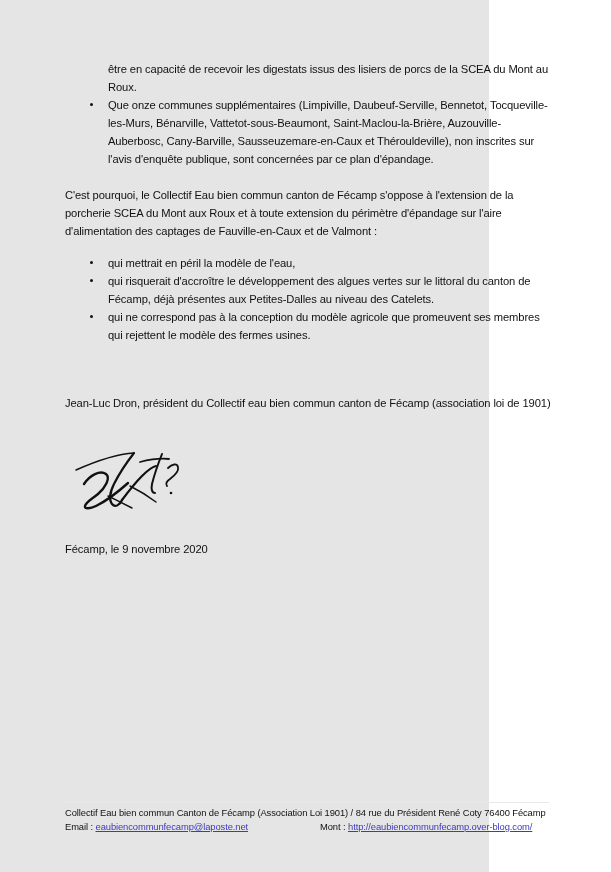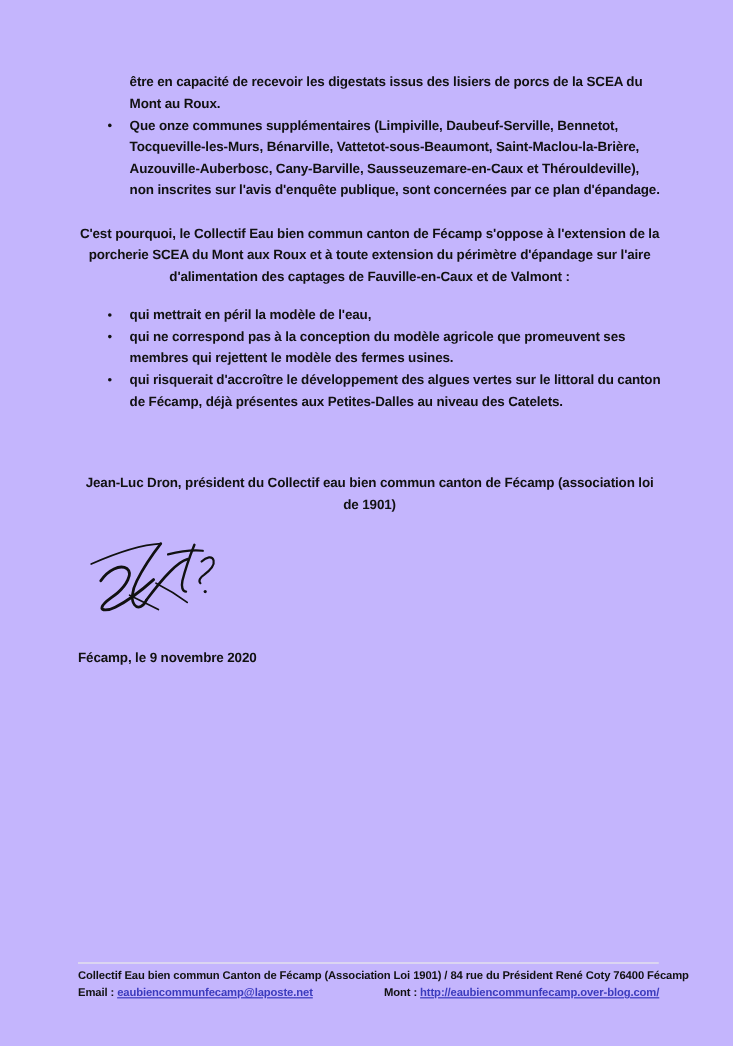--- a/index.html
+++ b/index.html
@@ -13,40 +13,39 @@
     position: relative;
     font-family: "Liberation Sans", sans-serif;
     color: #111111;
     overflow: hidden;
   }
 
   .page {
     position: absolute;
     left: 0;
     top: 0;
-    width: 611px;
+    width: 489px;
     height: 872px;
-    background: #c4b5fd;
-    font-weight: bold;
+    background: #e5e5e5;
   }
 
   
   .content {
     position: absolute;
     left: 65px;
     top: 60px;
     width: 486px;
   }
 
   p.para {
     margin: 0 0 0 0;
     font-size: 11.2px;
     line-height: 18px;
     color: #111111;
-    text-align: center;
+    text-align: left;
     letter-spacing: -0.01em;
   }
 
   .spacer-14 { height: 14px; }
   .spacer-10 { height: 10px; }
   .spacer-18 { height: 18px; }
   .spacer-22 { height: 22px; }
 
   
   ul.bullets {
@@ -166,25 +165,25 @@
 
     <div class="spacer-14"></div>
 
     <ul class="bullets">
       <li>
         <span class="dot"></span>
         <span>qui mettrait en péril la modèle de l'eau,</span>
       </li>
       <li>
         <span class="dot"></span>
+        <span>qui risquerait d'accroître le développement des algues vertes sur le littoral du canton de Fécamp, déjà présentes aux Petites-Dalles au niveau des Catelets.</span>
+      </li>
+      <li>
+        <span class="dot"></span>
         <span>qui ne correspond pas à la conception du modèle agricole que promeuvent ses membres qui rejettent le modèle des fermes usines.</span>
-      </li>
-      <li>
-        <span class="dot"></span>
-        <span>qui risquerait d'accroître le développement des algues vertes sur le littoral du canton de Fécamp, déjà présentes aux Petites-Dalles au niveau des Catelets.</span>
       </li>
     </ul>
 
     <div class="spacer-22"></div>
     <div class="spacer-18"></div>
 
 
     <div class="spacer-10"></div>
 
     <p class="para">Jean-Luc Dron, président du Collectif eau bien commun canton de Fécamp (association loi de 1901)</p>

